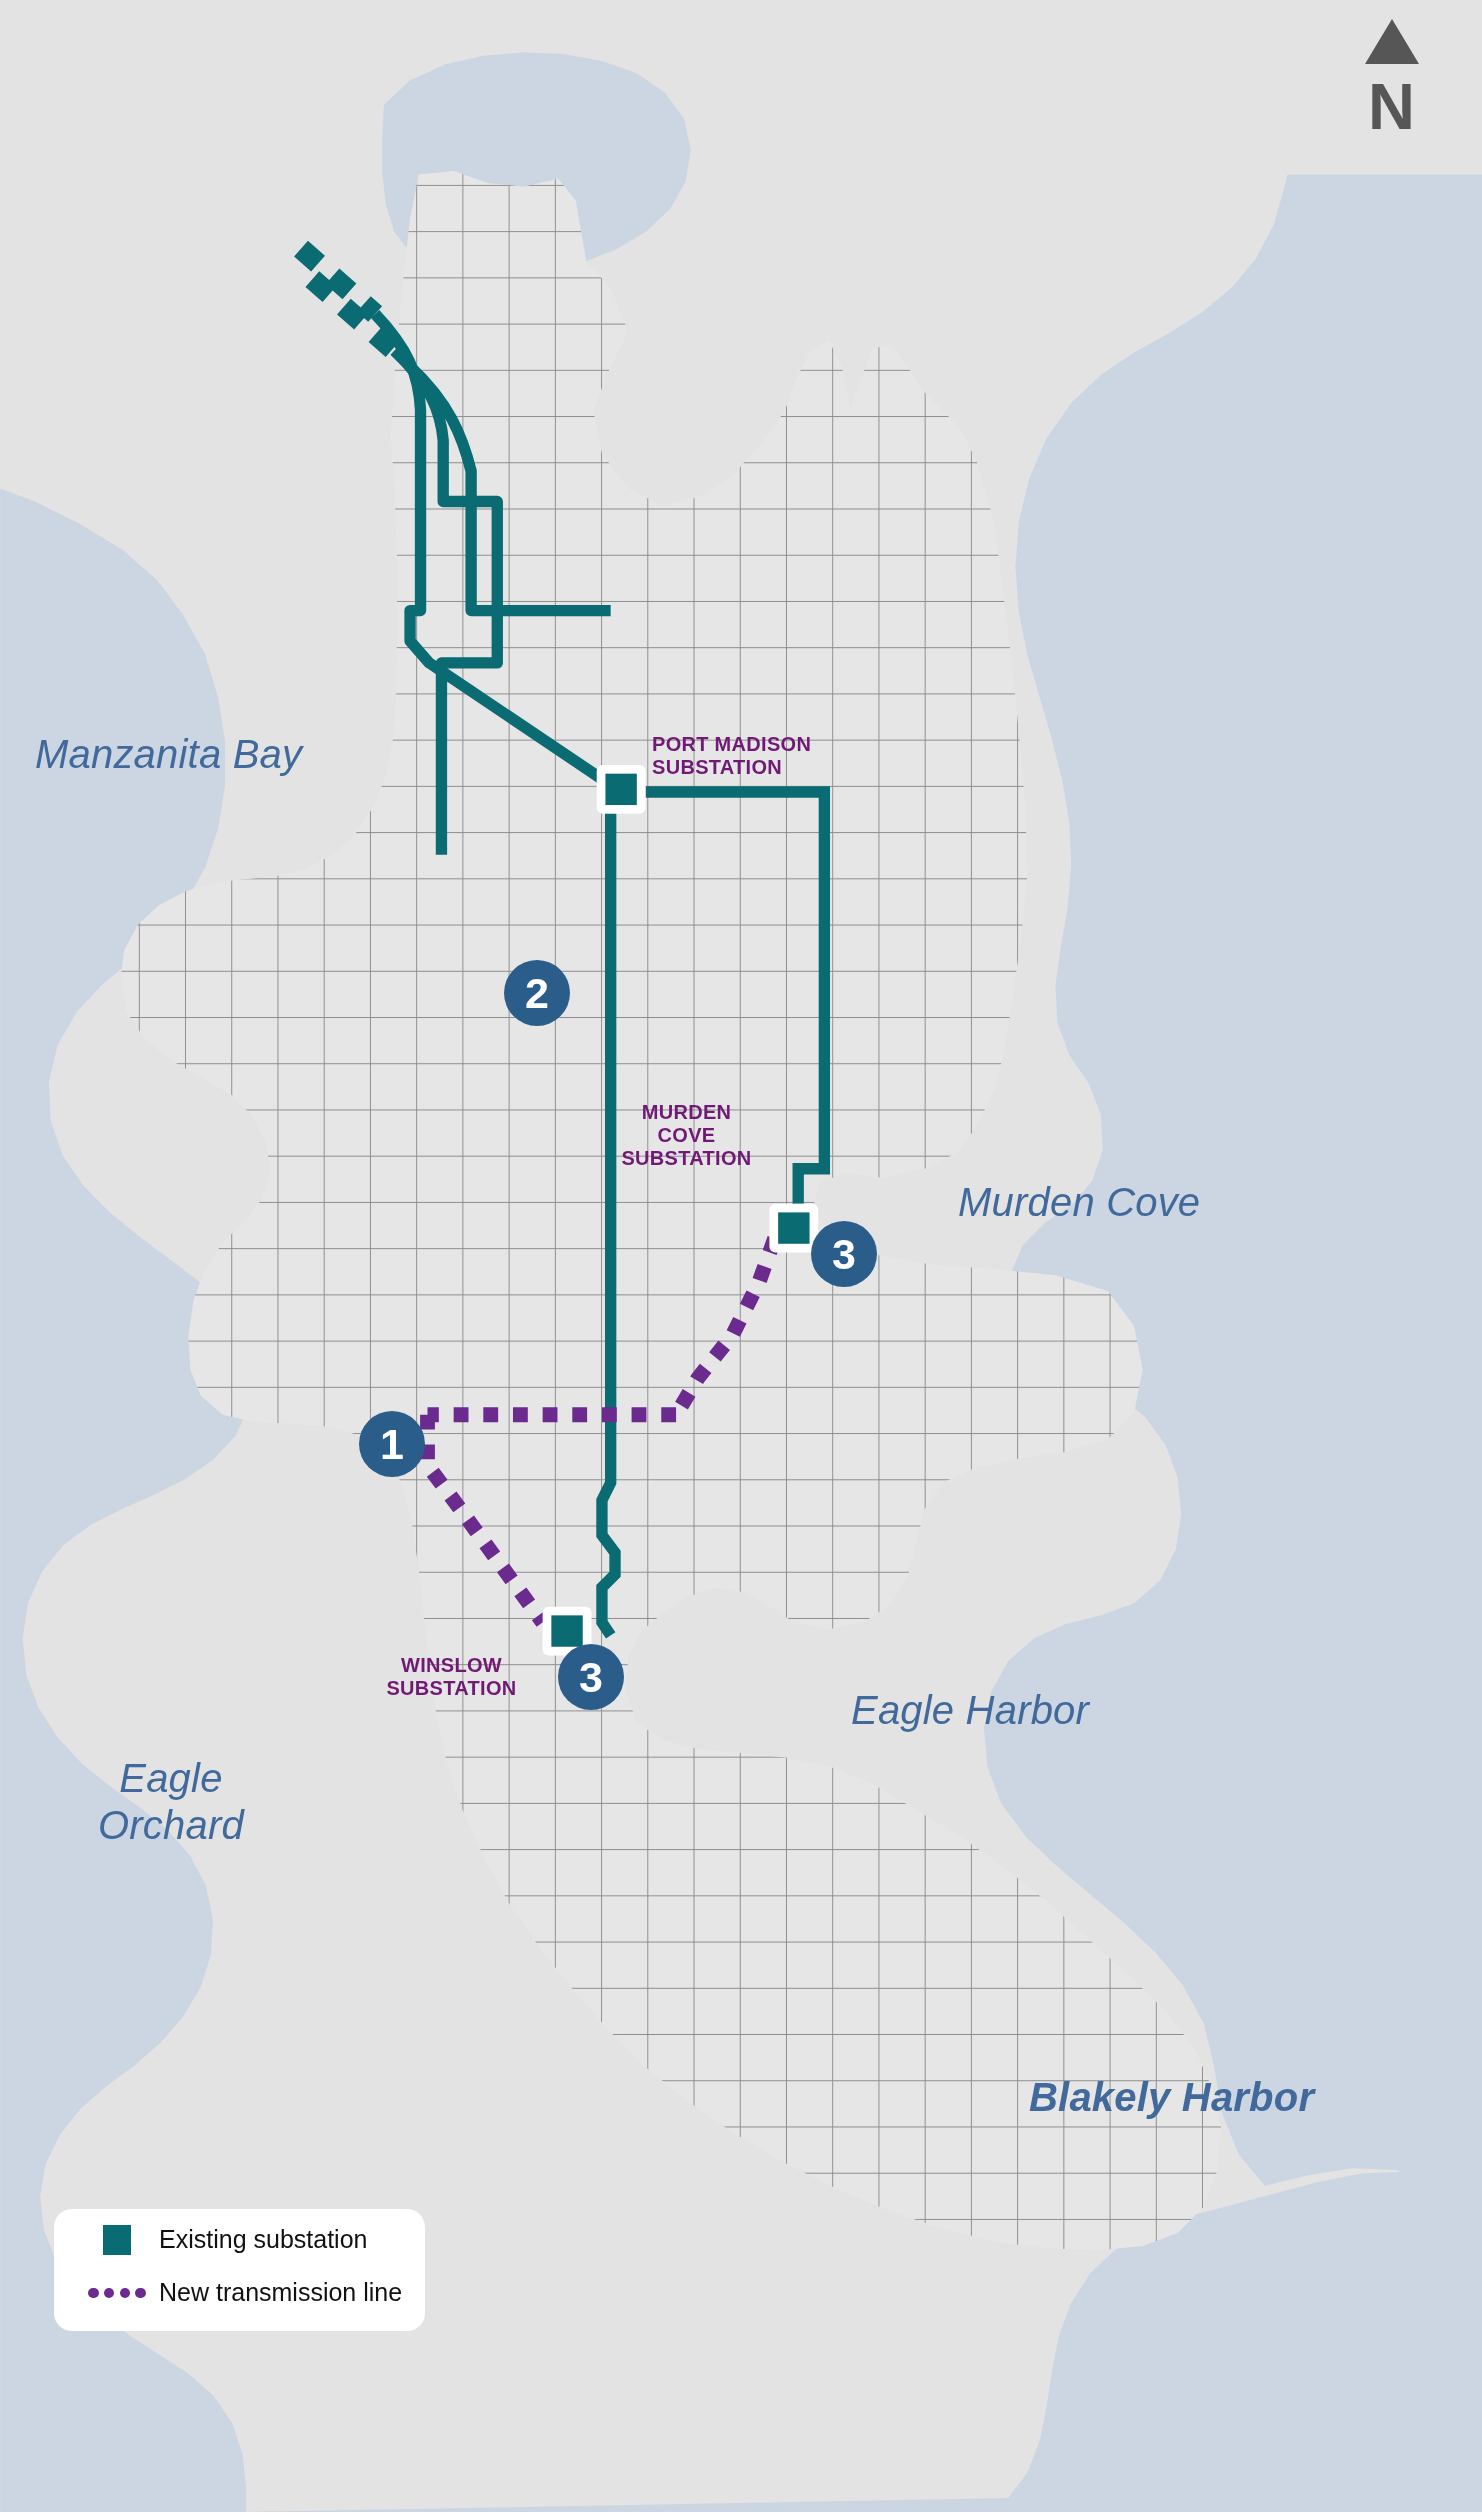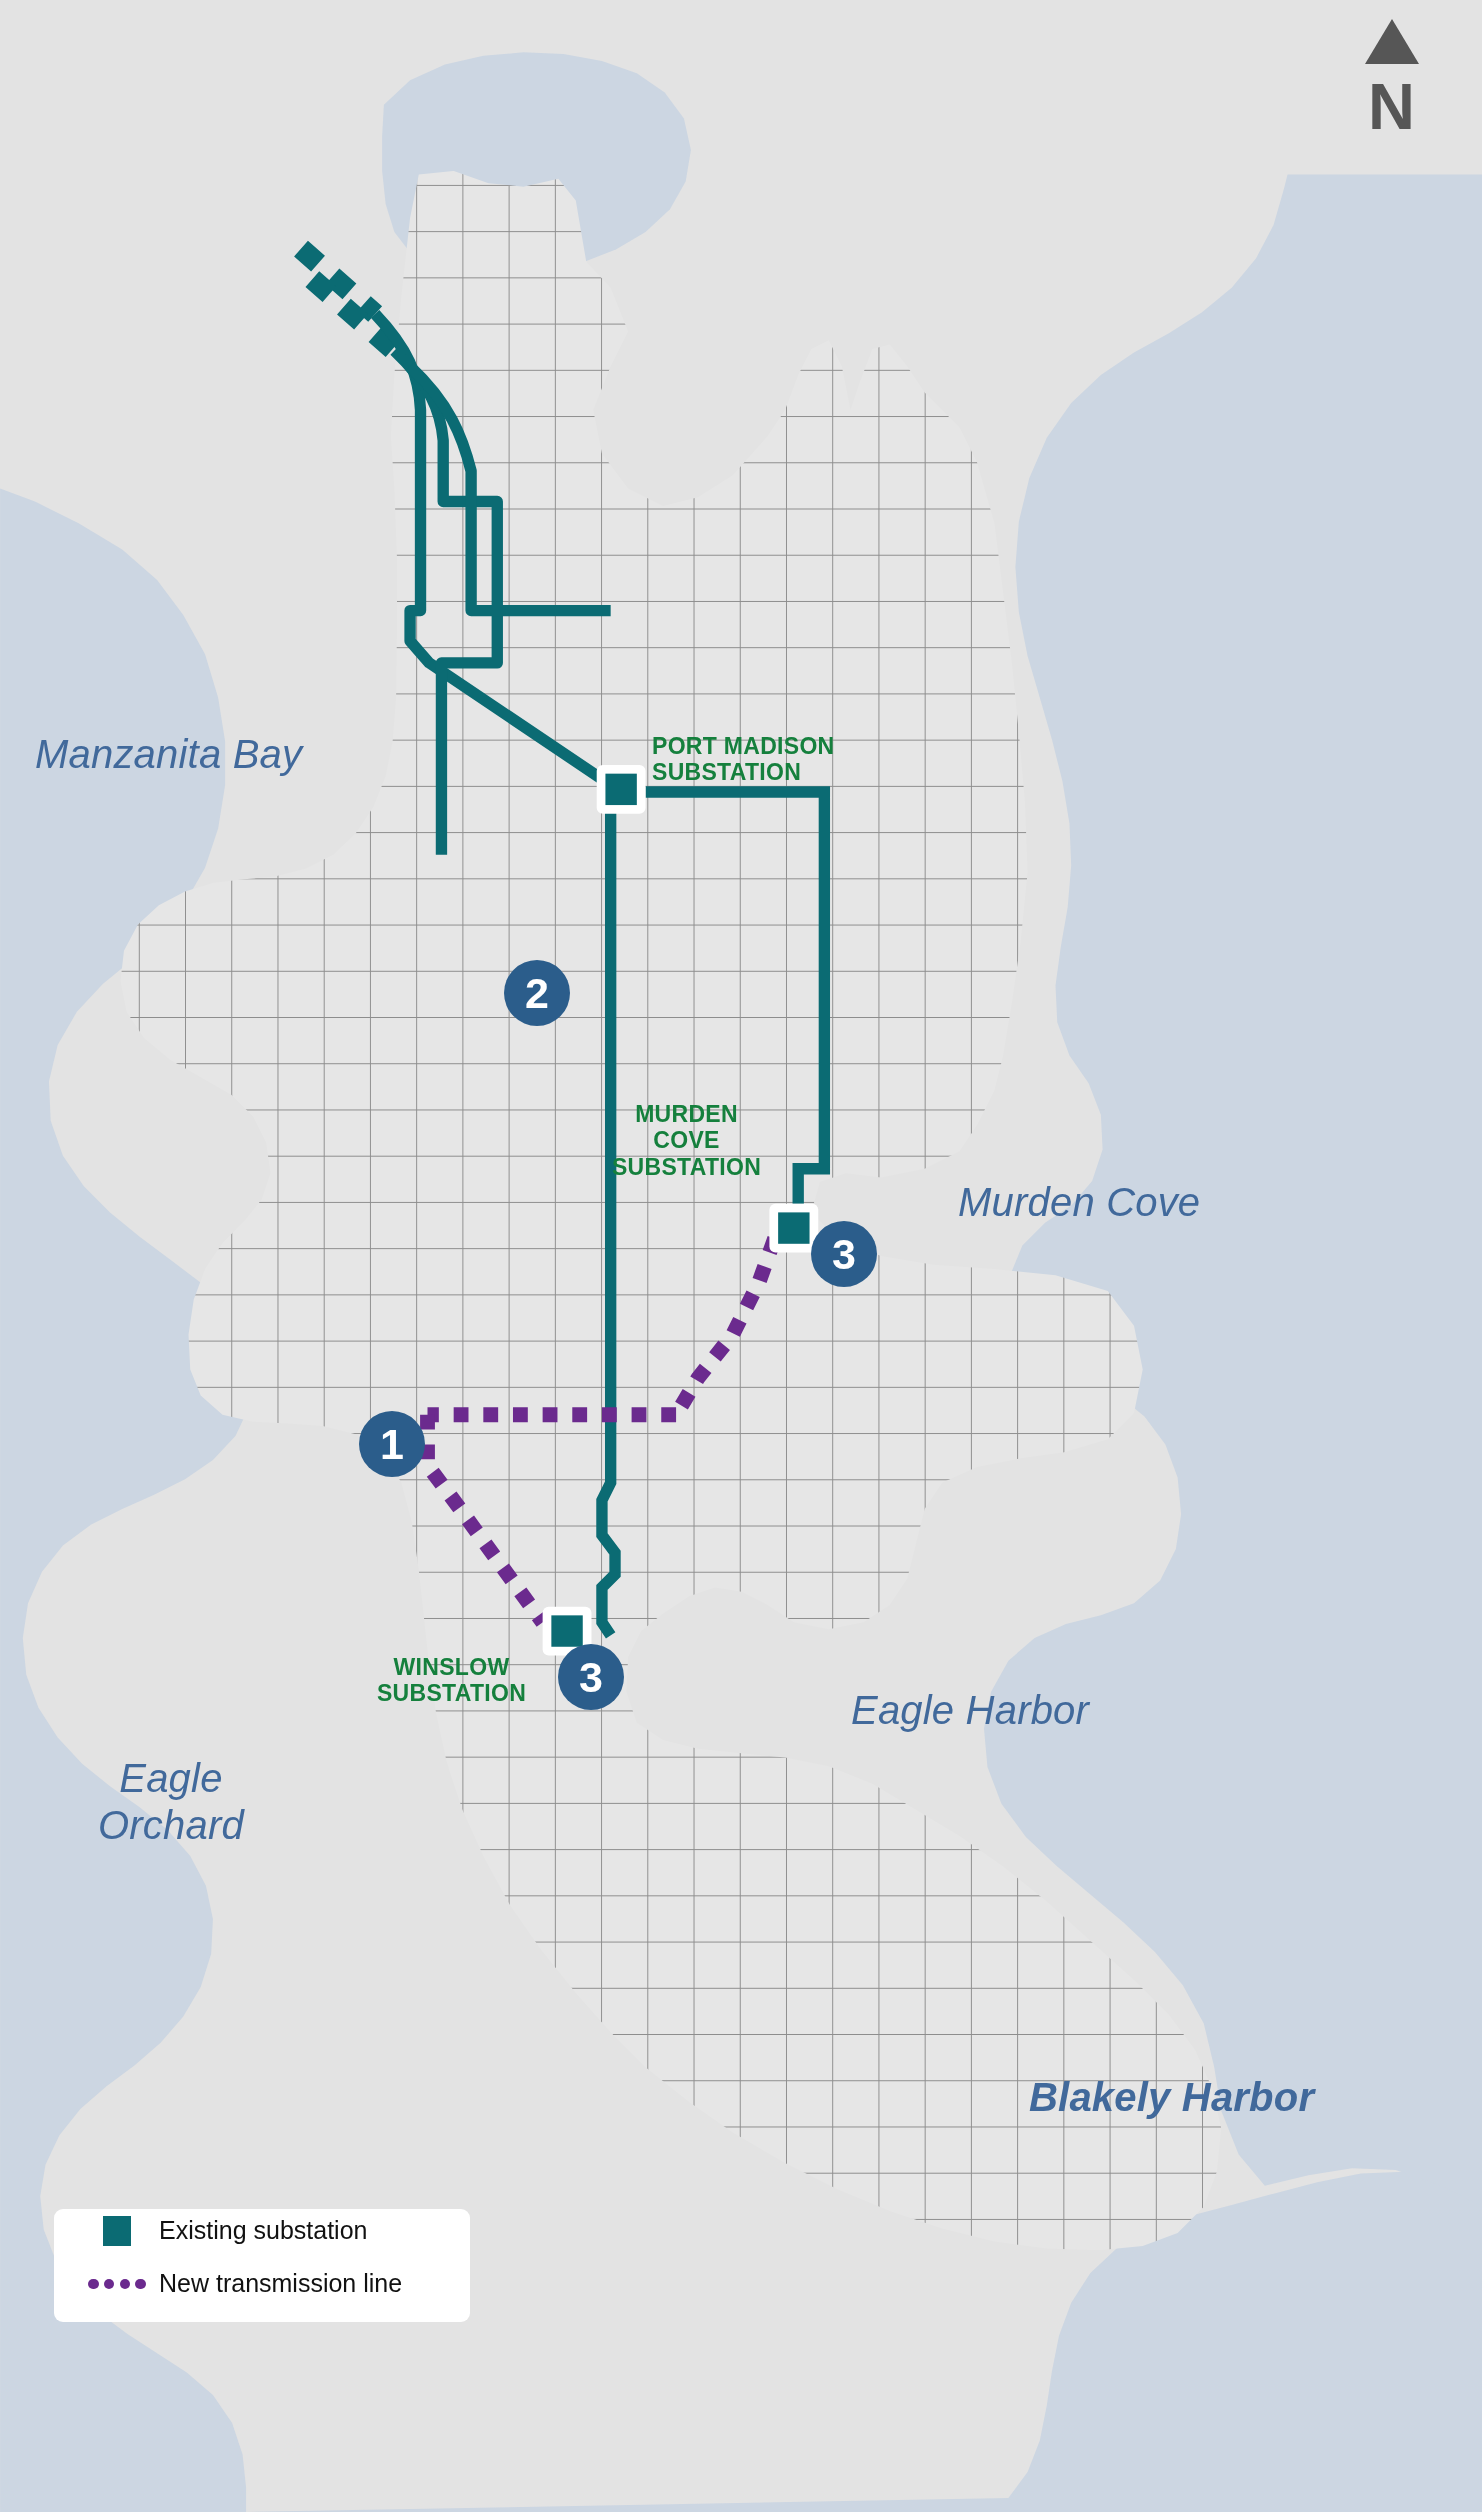--- a/index.html
+++ b/index.html
@@ -32,23 +32,23 @@
     line-height: 1.18;
     color: #41699b;
     letter-spacing: 0.2px;
     white-space: pre-line;
     pointer-events: none;
   }
   .sub-label {
     position: absolute;
     font-family: "Liberation Sans", sans-serif;
     font-weight: bold;
-    font-size: 23px;
+    font-size: 20px;
     line-height: 1.15;
-    color: #15803d;
+    color: #701a75;
     letter-spacing: 0.3px;
     white-space: pre-line;
     pointer-events: none;
   }
   .sub-label.center { text-align: center; }
 
   
   #north-arrow {
     position: absolute;
     left: 1354px;
@@ -87,24 +87,24 @@
     line-height: 66px;
     text-align: center;
     box-sizing: border-box;
   }
 
   
   #legend {
     position: absolute;
     left: 54px;
     top: 2209px;
-    width: 416px;
+    width: 371px;
     background: #ffffff;
-    border-radius: 9px;
-    padding: 7px 21px 23px 21px;
+    border-radius: 18px;
+    padding: 16px 21px 23px 21px;
     box-sizing: border-box;
   }
   .legend-row {
     display: flex;
     align-items: center;
     margin-bottom: 23px;
   }
   .legend-row:last-child { margin-bottom: 0; }
   .legend-sym {
     width: 84px;

